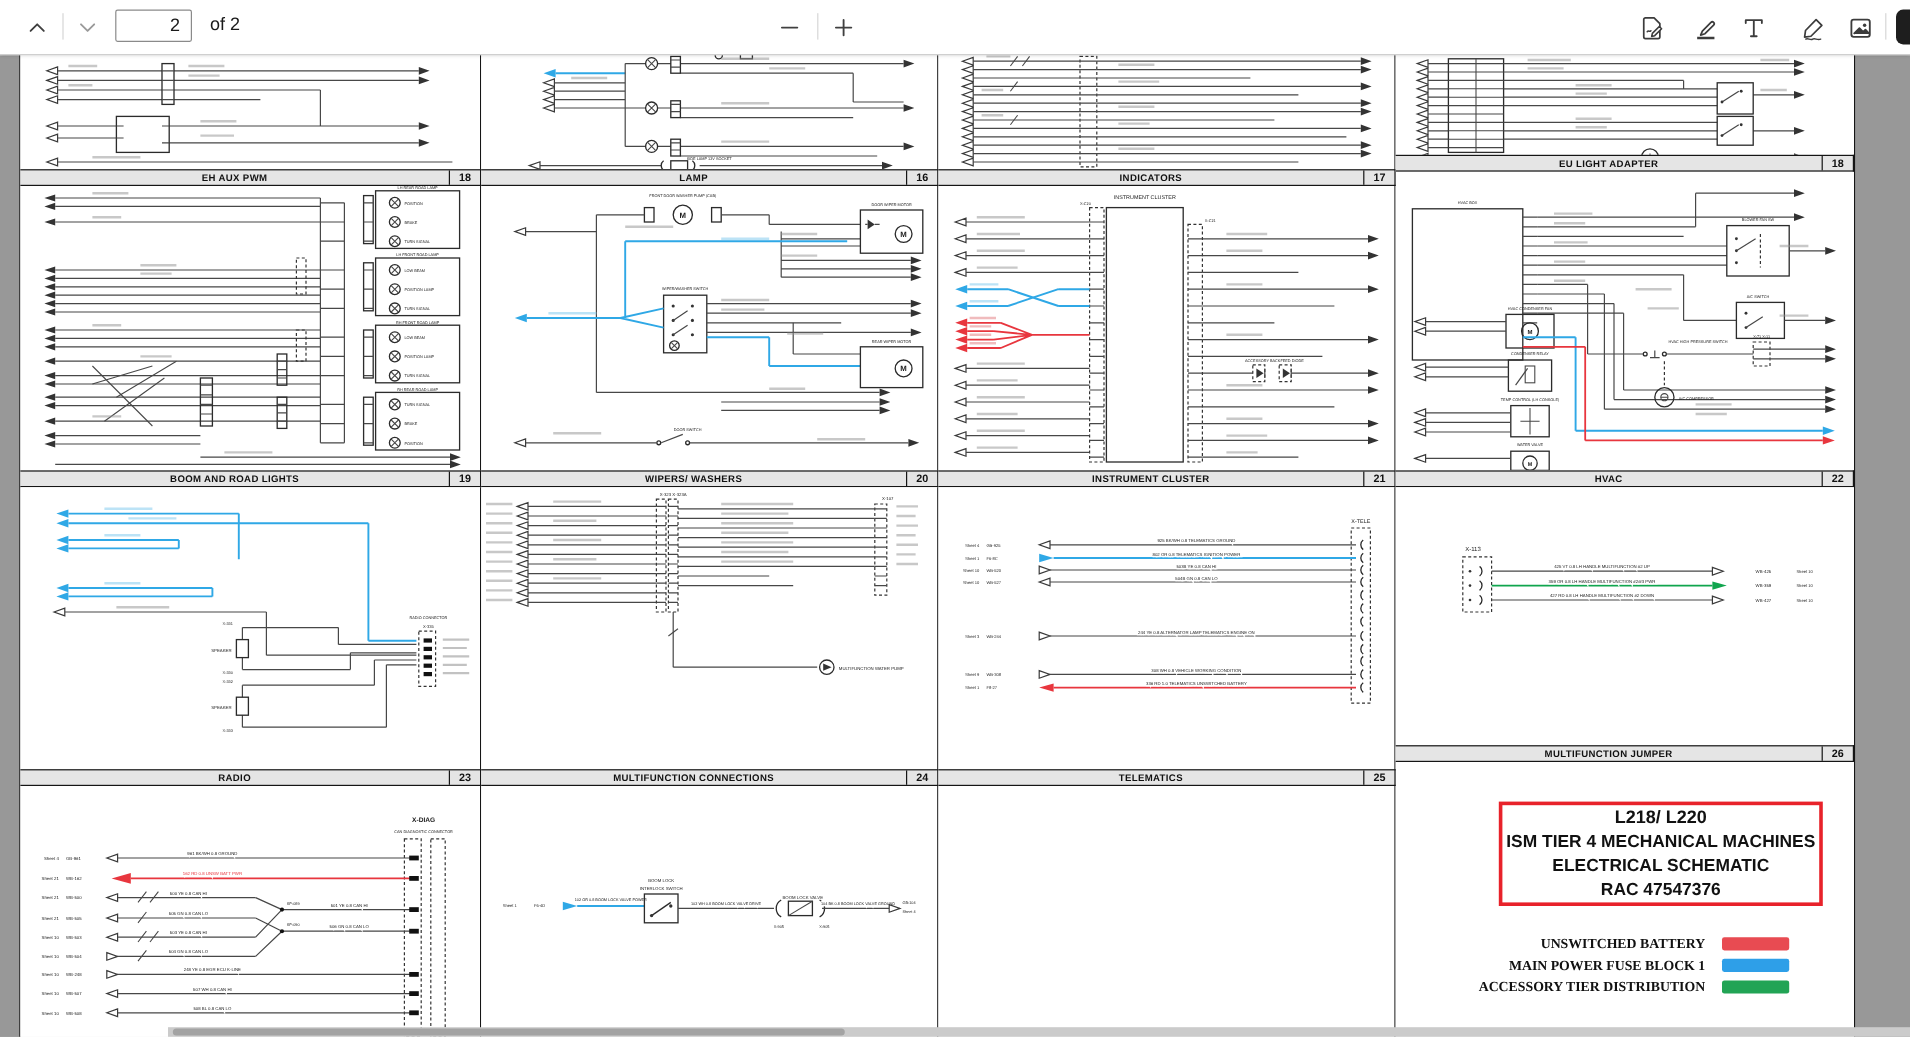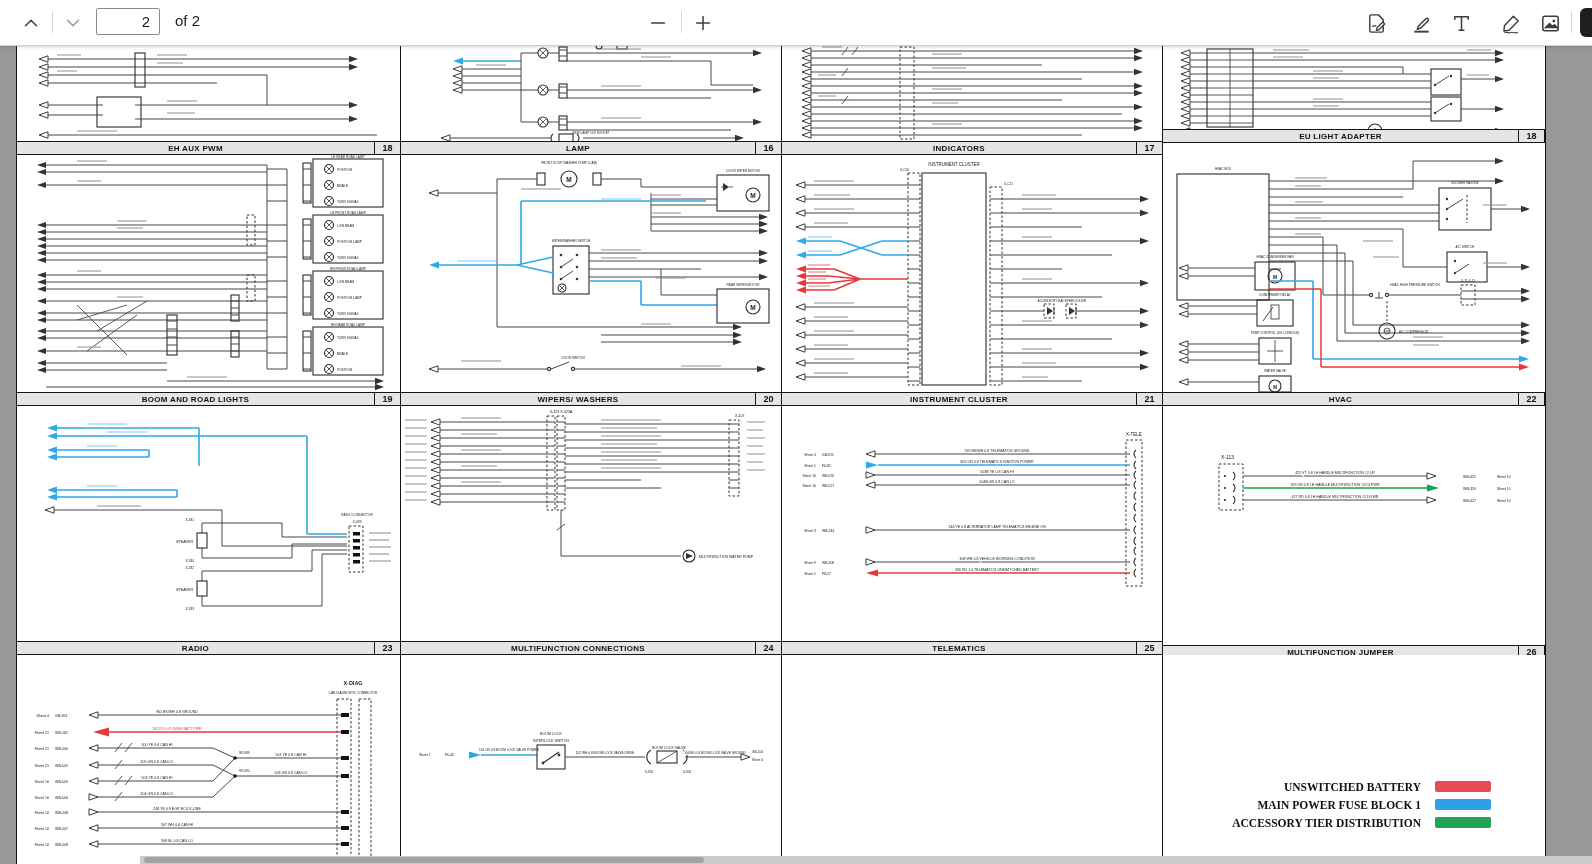--- a/index.html
+++ b/index.html
@@ -587,21 +587,21 @@
       <span class="tn">23</span>
     </div>
   <div class="tbar" style="left:384px;top:596px;width:381px">
       <span class="tt">MULTIFUNCTION CONNECTIONS</span>
       <span class="tn">24</span>
     </div>
   <div class="tbar" style="left:765px;top:596px;width:381px">
       <span class="tt">TELEMATICS</span>
       <span class="tn">25</span>
     </div>
-  <div class="tbar" style="left:1146px;top:600px;width:382px">
+  <div class="tbar" style="left:1146px;top:576px;width:382px">
       <span class="tt">MULTIFUNCTION JUMPER</span>
       <span class="tn">26</span>
     </div>
 
   <div class="cell" style="left:0;top:610px;width:384px;height:209px">
     <svg width="384" height="209">
       <text class="t55 mid" x="336" y="30">X-DIAG</text>
       <text class="t3 mid" x="336" y="39">CAN DIAGNOSTIC CONNECTOR</text>
       <rect class="dash" x="320" y="44" width="14" height="165"></rect>
         <rect class="dash" x="342" y="44" width="12" height="165"></rect>
@@ -695,20 +695,26 @@
       <text class="t3 mid" x="286" y="118">X-905</text>
       <path class="w" d="M284,102H340"></path>
       <text class="t3 mid wlbl" x="314" y="99">104 BK 0.8 BOOM LOCK VALVE GROUND</text>
       <path class="tri-h" d="M340,98.8l9,3.2-9,3.2z"></path>
       <text class="t3" x="351" y="98">GB-104</text>
       <text class="t3" x="351" y="106">Sheet 4</text>
     </svg>
   </div>
   <div class="cell" style="left:765px;top:610px;width:381px;height:209px"></div>
   <div class="cell last" style="left:1146px;top:610px;width:382px;height:209px">
+    <div class="tblock">
+      <div class="l1">L218/ L220</div>
+      <div>ISM TIER 4 MECHANICAL MACHINES</div>
+      <div>ELECTRICAL SCHEMATIC</div>
+      <div>RAC 47547376</div>
+    </div>
     <div class="lg-row" style="left:0;top:126px">
       <span class="lg-label">UNSWITCHED BATTERY</span>
       <div class="lg-sw sw0"></div>
     </div>
     <div class="lg-row" style="left:0;top:144px">
       <span class="lg-label">MAIN POWER FUSE BLOCK 1</span>
       <div class="lg-sw sw1"></div>
     </div>
     <div class="lg-row" style="left:0;top:162px">
       <span class="lg-label">ACCESSORY TIER DISTRIBUTION</span>

